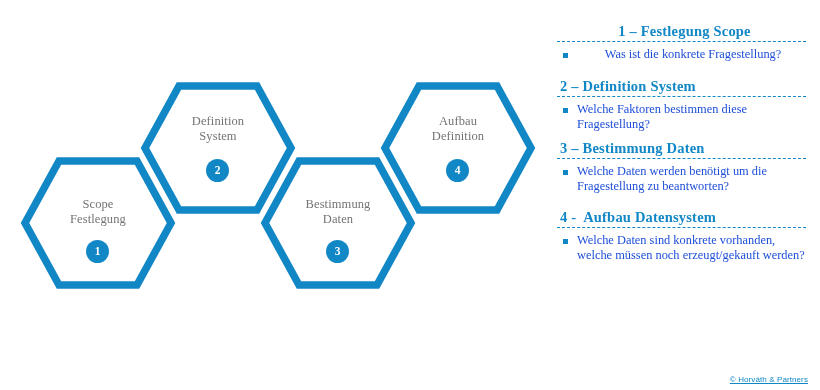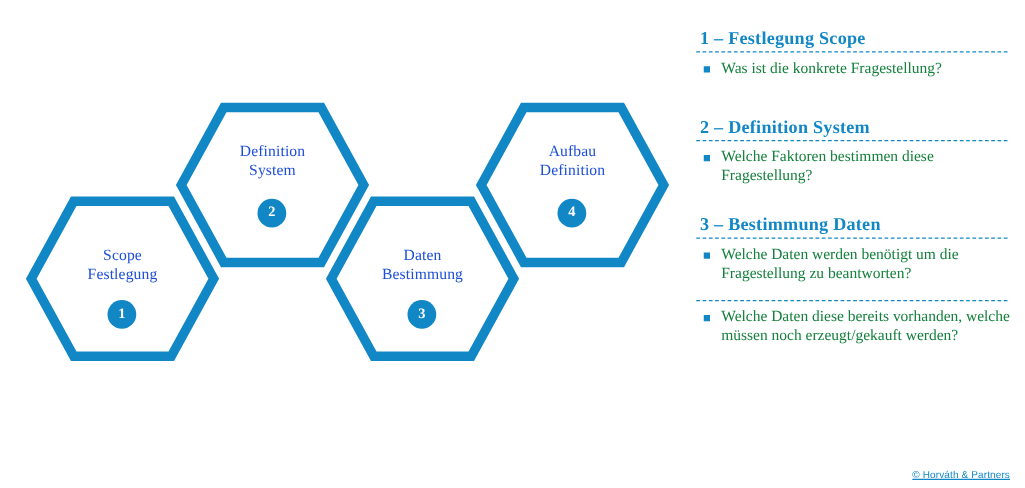--- a/index.html
+++ b/index.html
@@ -42,21 +42,21 @@
     top: 0;
     width: 156px;
     height: 134px;
     display: block;
   }
   .hex-label {
     position: absolute;
     left: 0;
     width: 156px;
     text-align: center;
-    color: #1d4ed8;
+    color: #737373;
     font-family: "Liberation Serif", "DejaVu Serif", serif;
     font-size: 12.5px;
     line-height: 15px;
     letter-spacing: 0.1px;
   }
   .hex-badge {
     position: absolute;
     width: 23px;
     height: 23px;
     border-radius: 50%;
@@ -114,37 +114,37 @@
   }
 
   .bullet-list {
     margin: 5px 0 0 0;
     padding: 0;
     list-style: none;
   }
   .bullet-item {
     position: relative;
     padding-left: 20px;
-    color: #15803d;
+    color: #1d4ed8;
     font-family: "Liberation Serif", "DejaVu Serif", serif;
     font-size: 12.4px;
     line-height: 15.5px;
   }
   .bullet-marker {
     position: absolute;
     left: 6px;
     top: 6px;
     width: 5px;
     height: 5px;
     background: #1287c6;
   }
 
   
-  #section-1 { margin-bottom: 30px; }
-  #section-2 { margin-bottom: 22px; }
+  #section-1 { margin-bottom: 14px; text-align: center; }
+  #section-2 { margin-bottom: 6px; }
   #section-3 { margin-bottom: 13px; }
 
   
   #footer-credit {
     position: absolute;
     right: 12px;
     bottom: 6px;
     color: #1287c6;
     font-family: "Liberation Sans", "DejaVu Sans", sans-serif;
     font-size: 8px;
@@ -179,22 +179,22 @@
         <div>System</div>
       </div>
       <div class="hex-badge">2</div>
     </div>
 
     <div class="hex" id="hex-3">
       <svg viewBox="0 0 156 134">
         <polygon points="39,5 117,5 151,67 117,129 39,129 5,67" fill="#ffffff" stroke="#1287c6" stroke-width="7.5" stroke-linejoin="miter"></polygon>
       </svg>
       <div class="hex-label">
+        <div>Bestimmung</div>
         <div>Daten</div>
-        <div>Bestimmung</div>
       </div>
       <div class="hex-badge">3</div>
     </div>
 
     <div class="hex" id="hex-4">
       <svg viewBox="0 0 156 134">
         <polygon points="39,5 117,5 151,67 117,129 39,129 5,67" fill="#ffffff" stroke="#1287c6" stroke-width="7.5" stroke-linejoin="miter"></polygon>
       </svg>
       <div class="hex-label">
         <div>Aufbau</div>
@@ -234,25 +234,26 @@
       <div class="section-rule"></div>
       <ul class="bullet-list">
         <li class="bullet-item">
           <span class="bullet-marker"></span>
           <span>Welche Daten werden benötigt um die Fragestellung zu beantworten?</span>
         </li>
       </ul>
     </div>
 
     <div class="section" id="section-4">
-      <div class="section-rule"></div>
-      <ul class="bullet-list">
-        <li class="bullet-item">
-          <span class="bullet-marker"></span>
-          <span>Welche Daten diese bereits vorhanden, welche müssen noch erzeugt/gekauft werden?</span>
+      <div class="section-heading">4 -  Aufbau Datensystem</div>
+      <div class="section-rule"></div>
+      <ul class="bullet-list">
+        <li class="bullet-item">
+          <span class="bullet-marker"></span>
+          <span>Welche Daten sind konkrete vorhanden, welche müssen noch erzeugt/gekauft werden?</span>
         </li>
       </ul>
     </div>
 
   </div>
 
   <div id="footer-credit">© Horváth &amp; Partners</div>
 
 </div>
 

